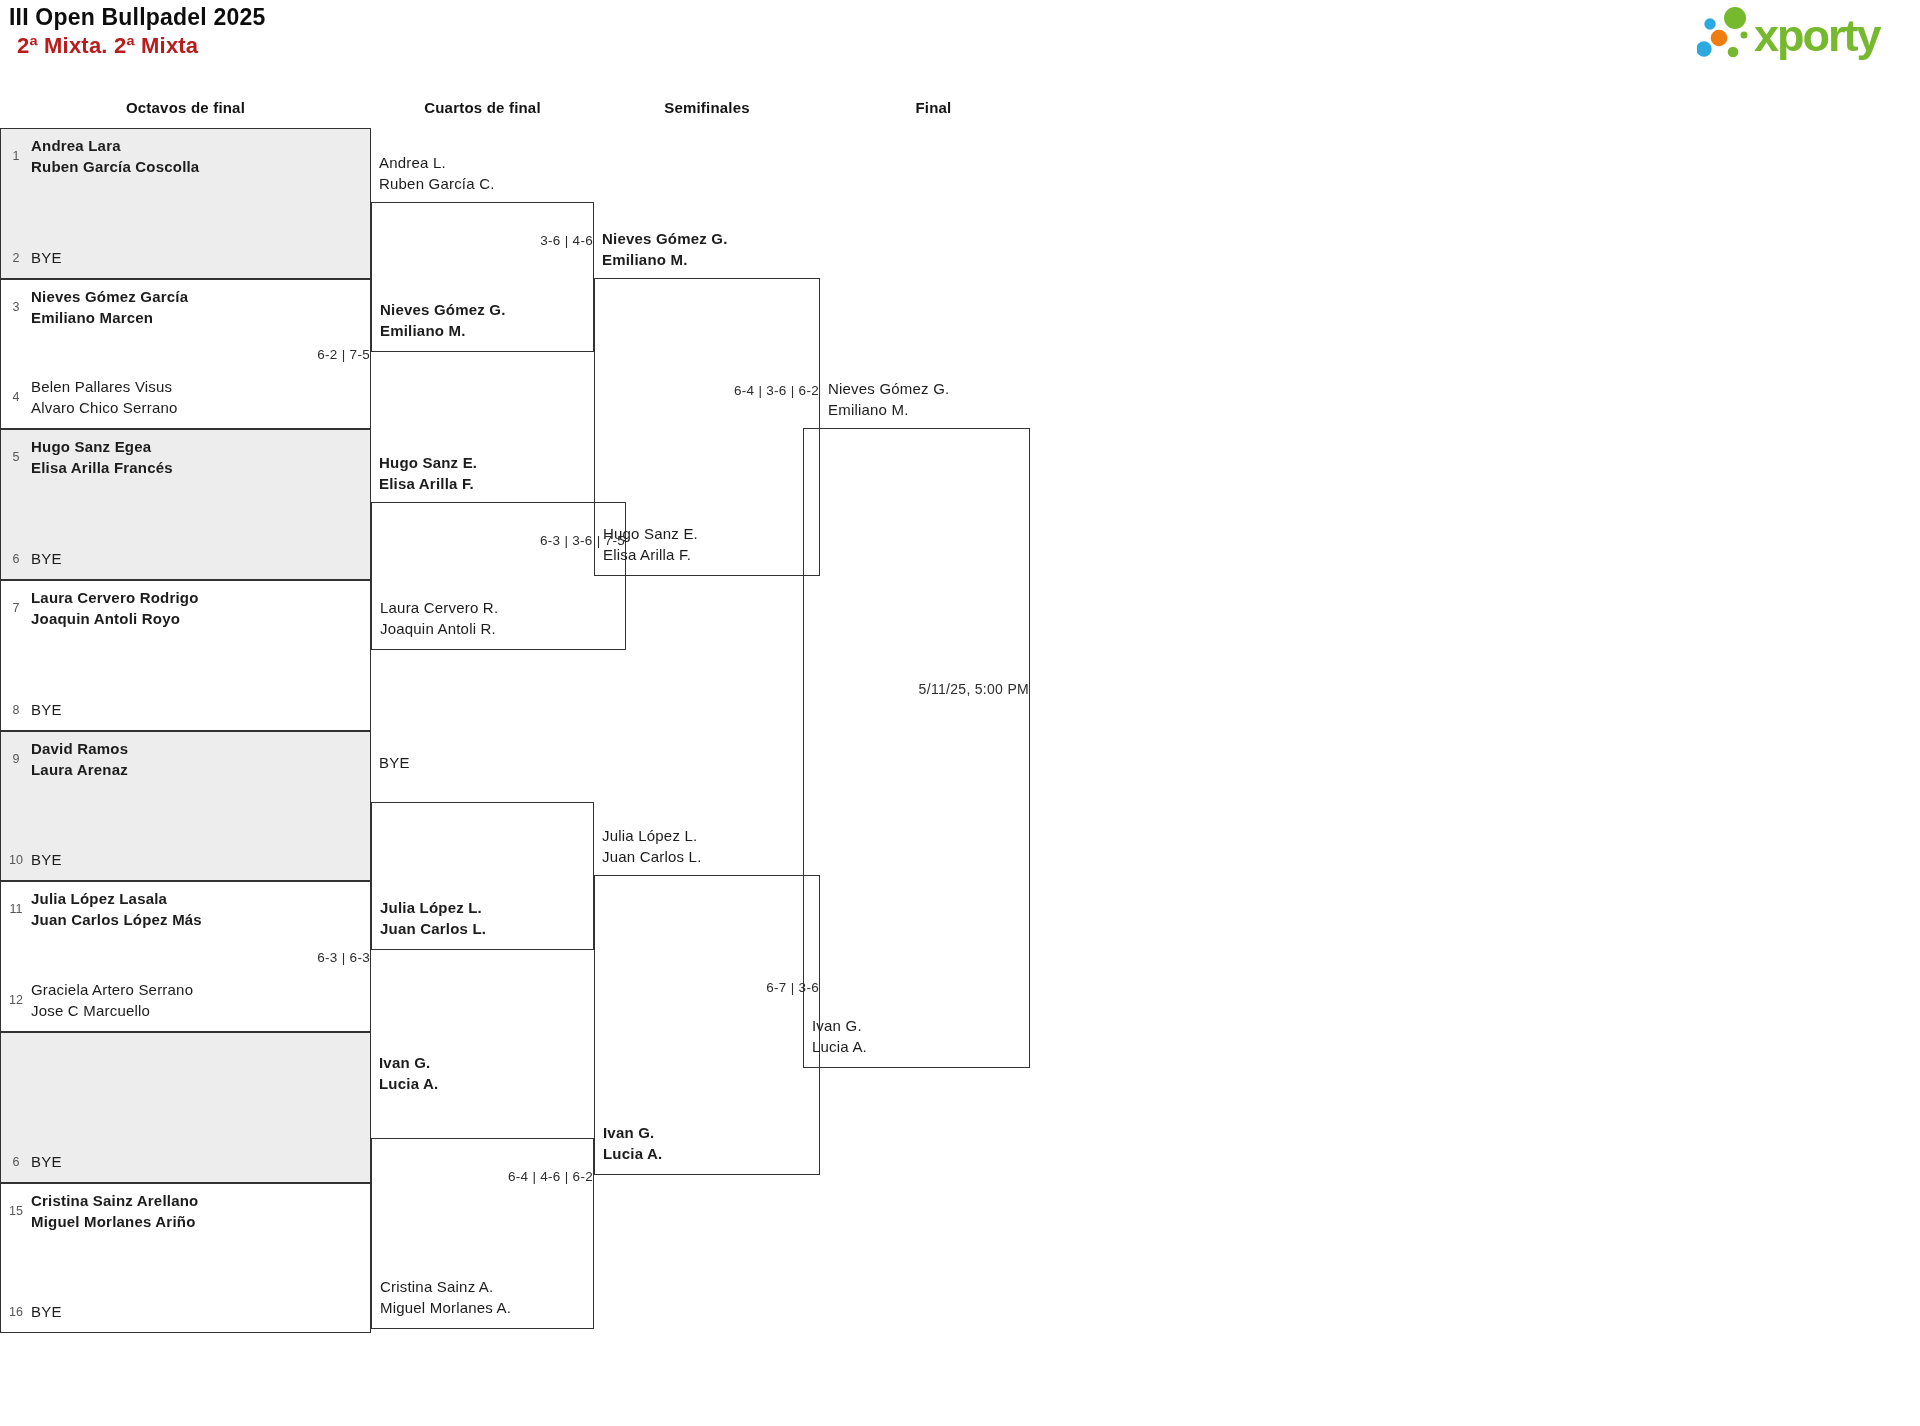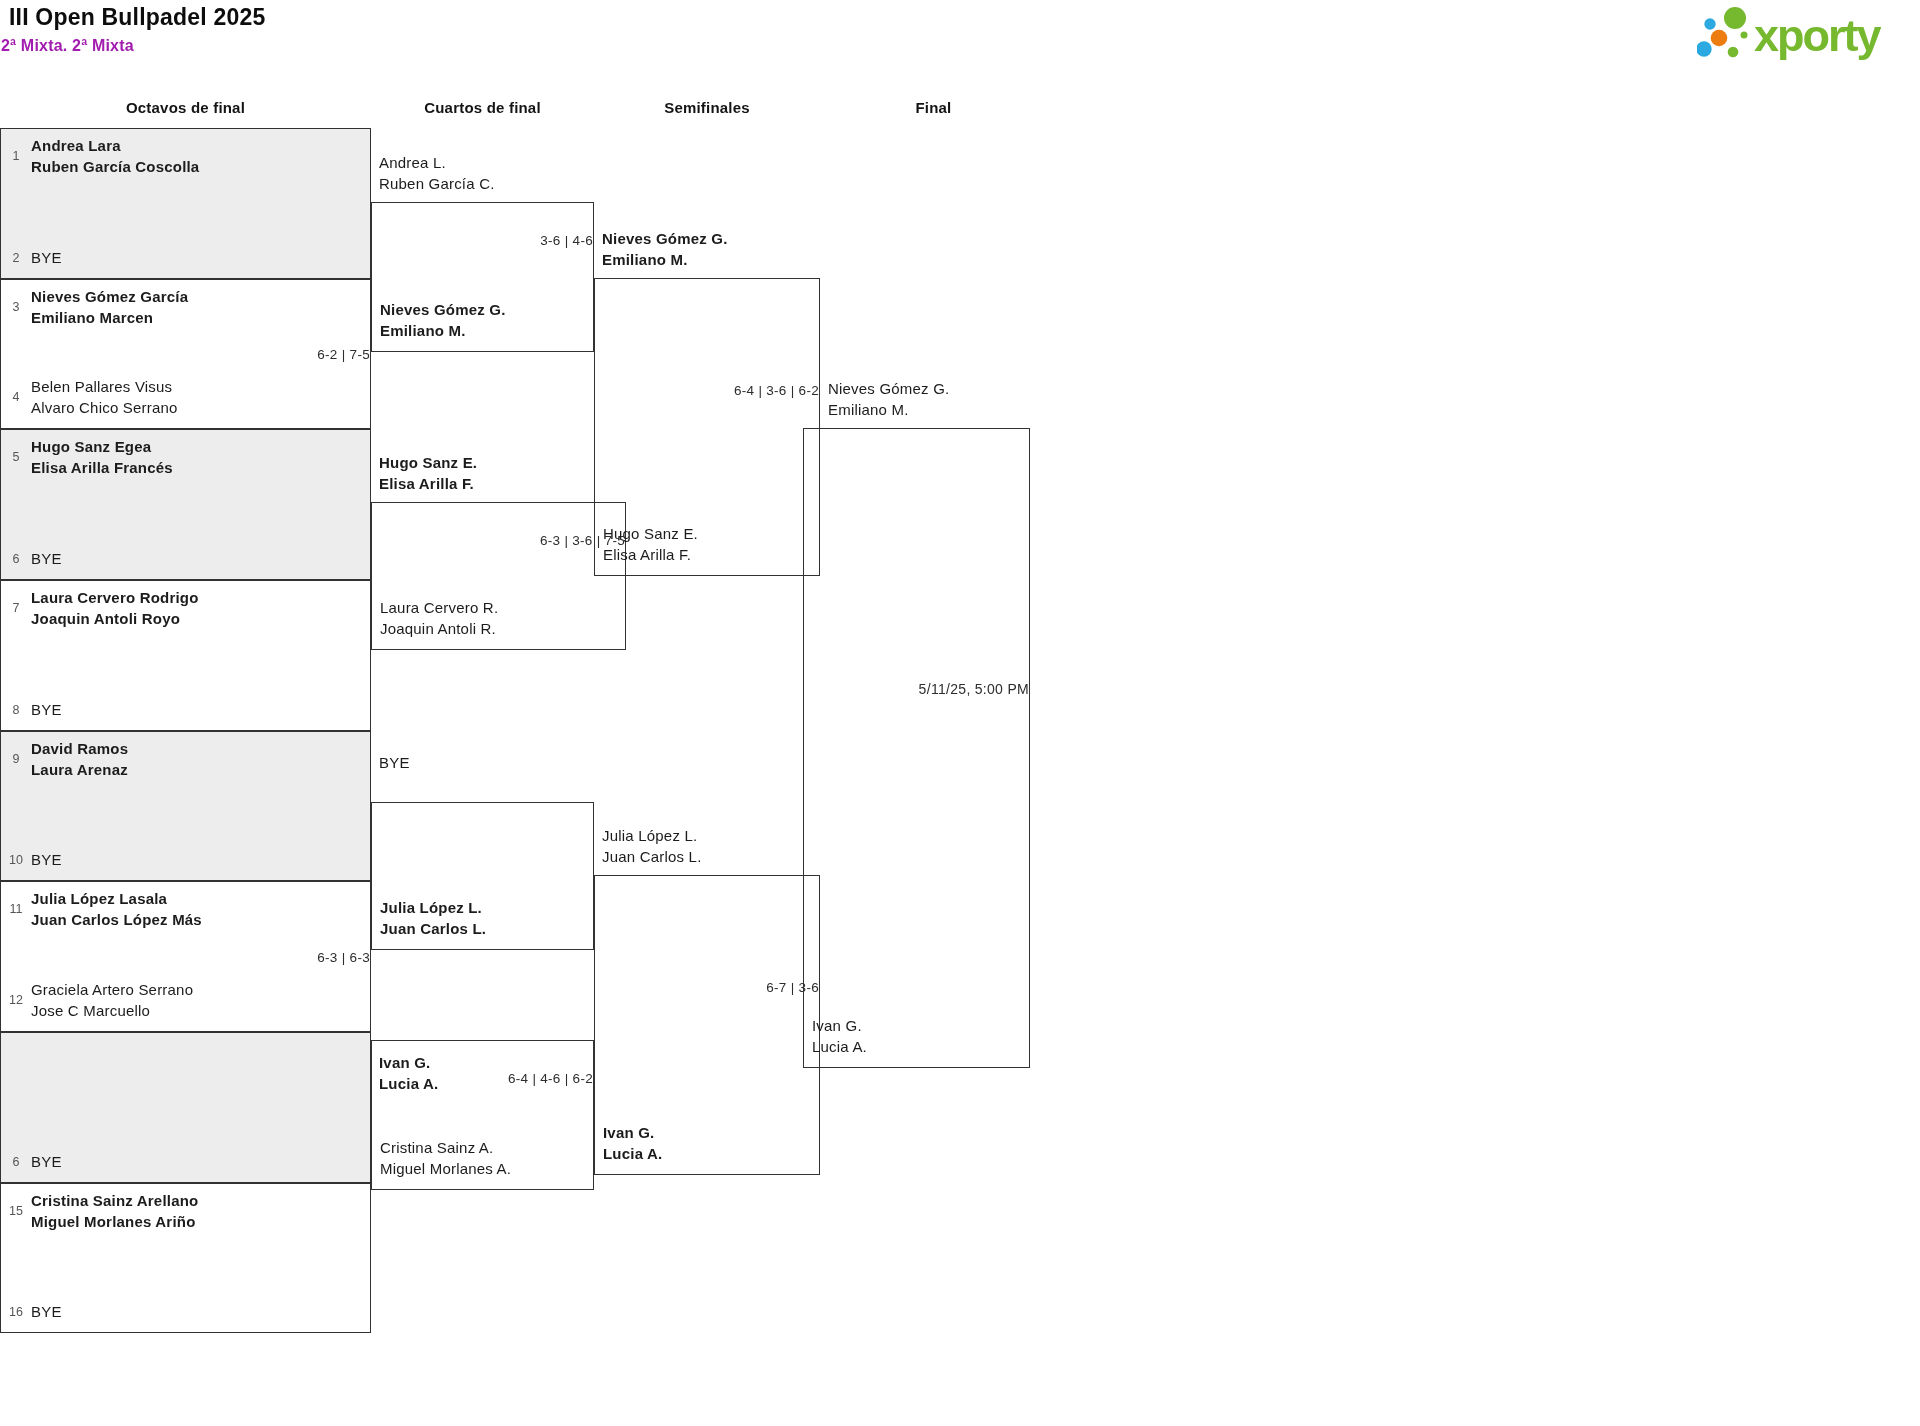--- a/index.html
+++ b/index.html
@@ -1,20 +1,20 @@
 <!DOCTYPE html>
 <html><head>
 <meta charset="utf-8">
 <style>
   html,body{margin:0;padding:0;background:#fff;}
   #page{position:relative;width:1920px;height:1426px;background:#fff;overflow:hidden;
         font-family:"Liberation Sans","DejaVu Sans",sans-serif;color:#1c1c1c;padding-left:23px;}
 
   .title{position:absolute;left:9px;top:2px;font-size:23px;font-weight:700;line-height:30px;color:#0d0d0d;letter-spacing:.2px;}
-  .subtitle{position:absolute;left:1px;top:31px;font-size:16px;font-weight:700;line-height:30px;color:#a21caf;letter-spacing:.2px;}
+  .subtitle{position:absolute;left:17px;top:31px;font-size:22px;font-weight:700;line-height:30px;color:#b91c1c;letter-spacing:.2px;}
 
   .colhead{position:absolute;top:99px;text-align:center;font-size:15px;font-weight:600;color:#141414;letter-spacing:.2px;}
 
   
   .box{position:absolute;left:0;width:371px;border:1px solid #323232;box-sizing:border-box;background:#fff;}
   .box.alt{background:#ededed;}
   .slot{position:absolute;left:4px;right:6px;display:flex;gap:4px;align-items:center;}
   .slot.top{top:6px;}
   .slot.bottom{bottom:10px;}
   .seed{flex:0 0 22px;width:22px;font-size:12.5px;color:#565656;text-align:center;}
@@ -176,21 +176,21 @@
 
   <div class="feed-team" style="left:379px;top:752px">BYE</div>
   <div class="qbox" style="left:371px;top:802px;width:223px;height:148px">
     <div class="score"></div>
     <div class="inner-team bold">Julia López L.
 Juan Carlos L.</div>
   </div>
 
   <div class="feed-team bold" style="left:379px;top:1052px">Ivan G.
 Lucia A.</div>
-  <div class="qbox" style="left:371px;top:1040px;width:223px;height:150px">
+  <div class="qbox" style="left:371px;top:1138px;width:223px;height:191px">
     <div class="score">6-4 | 4-6 | 6-2</div>
     <div class="inner-team">Cristina Sainz A.
 Miguel Morlanes A.</div>
   </div>
 
   <div class="feed-team bold" style="left:602px;top:228px">Nieves Gómez G.
 Emiliano M.</div>
   <div class="sbox" style="left:594px;top:278px;width:226px;height:298px">
     <div class="score">6-4 | 3-6 | 6-2</div>
     <div class="inner-team">Hugo Sanz E.

